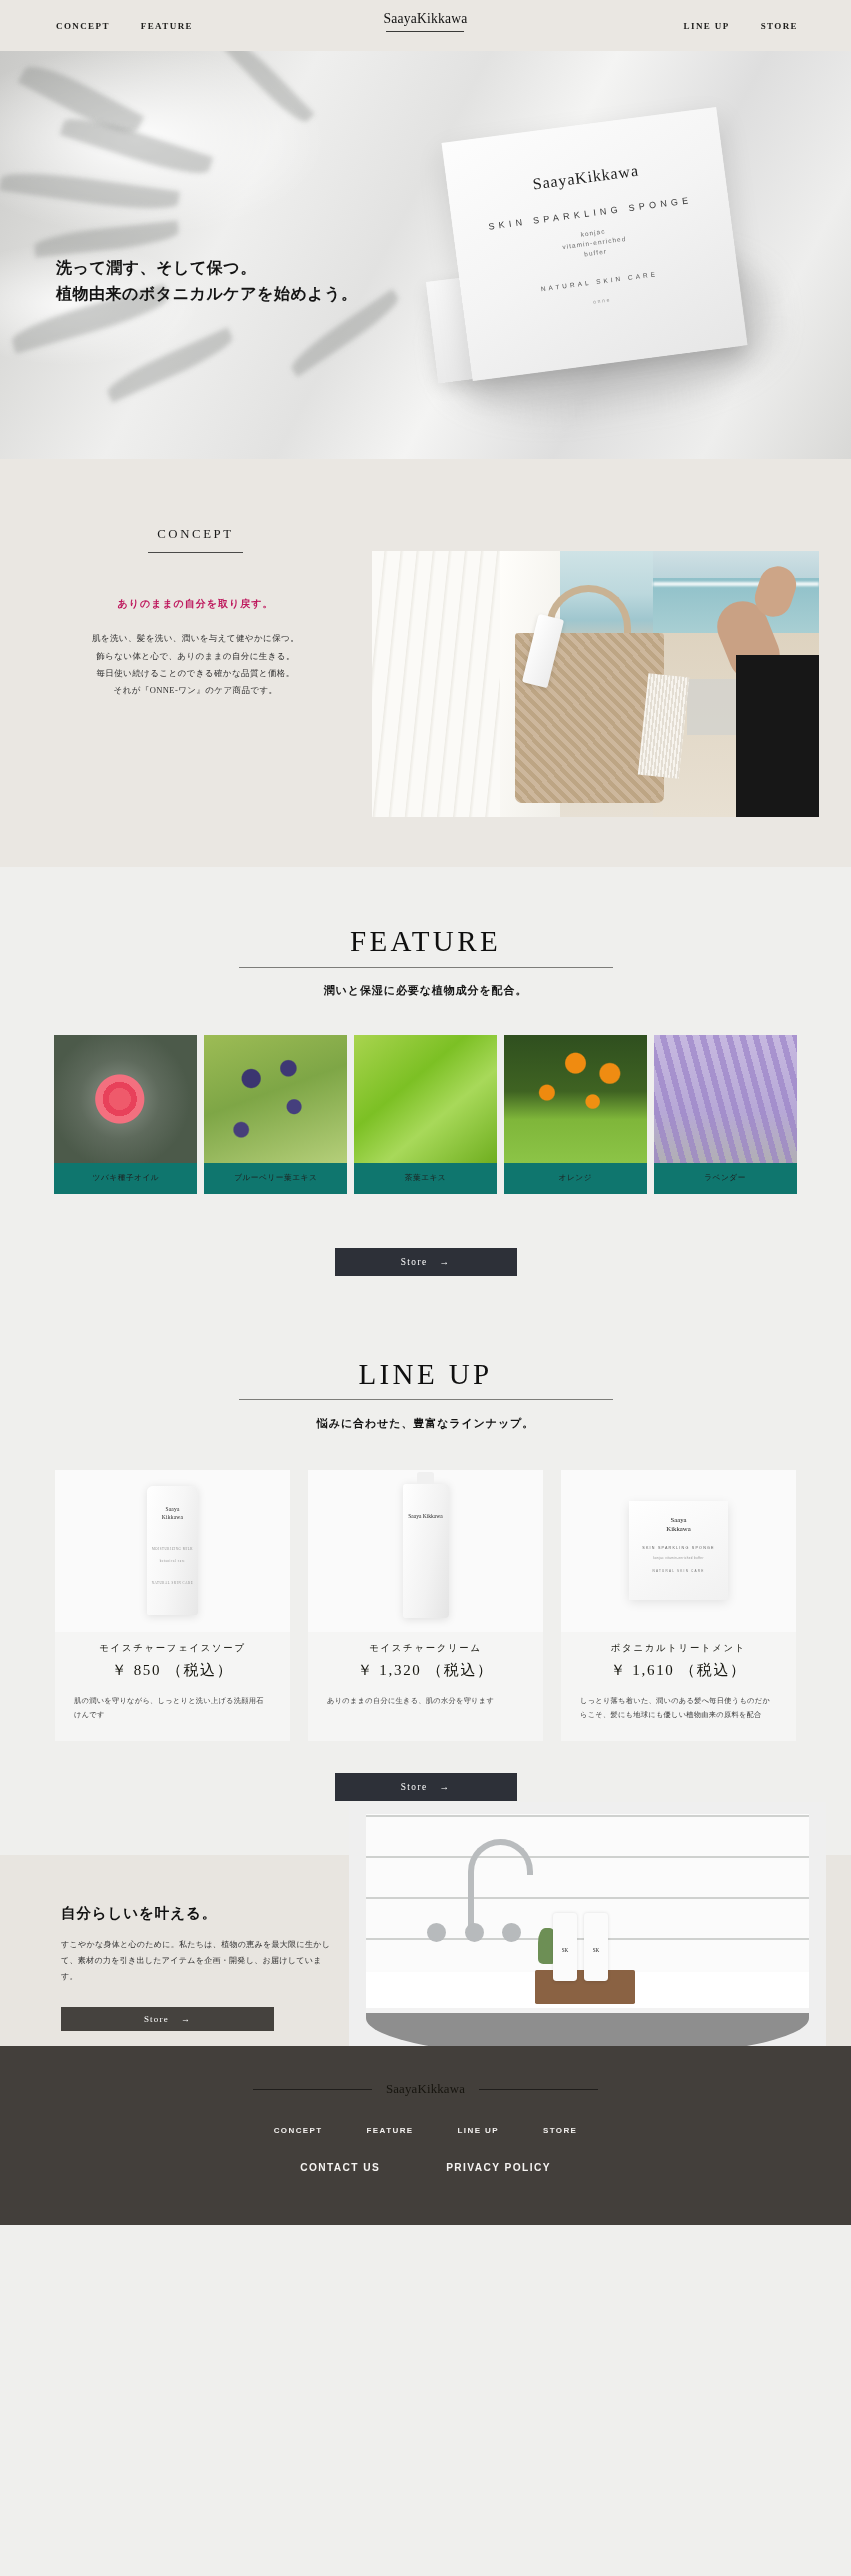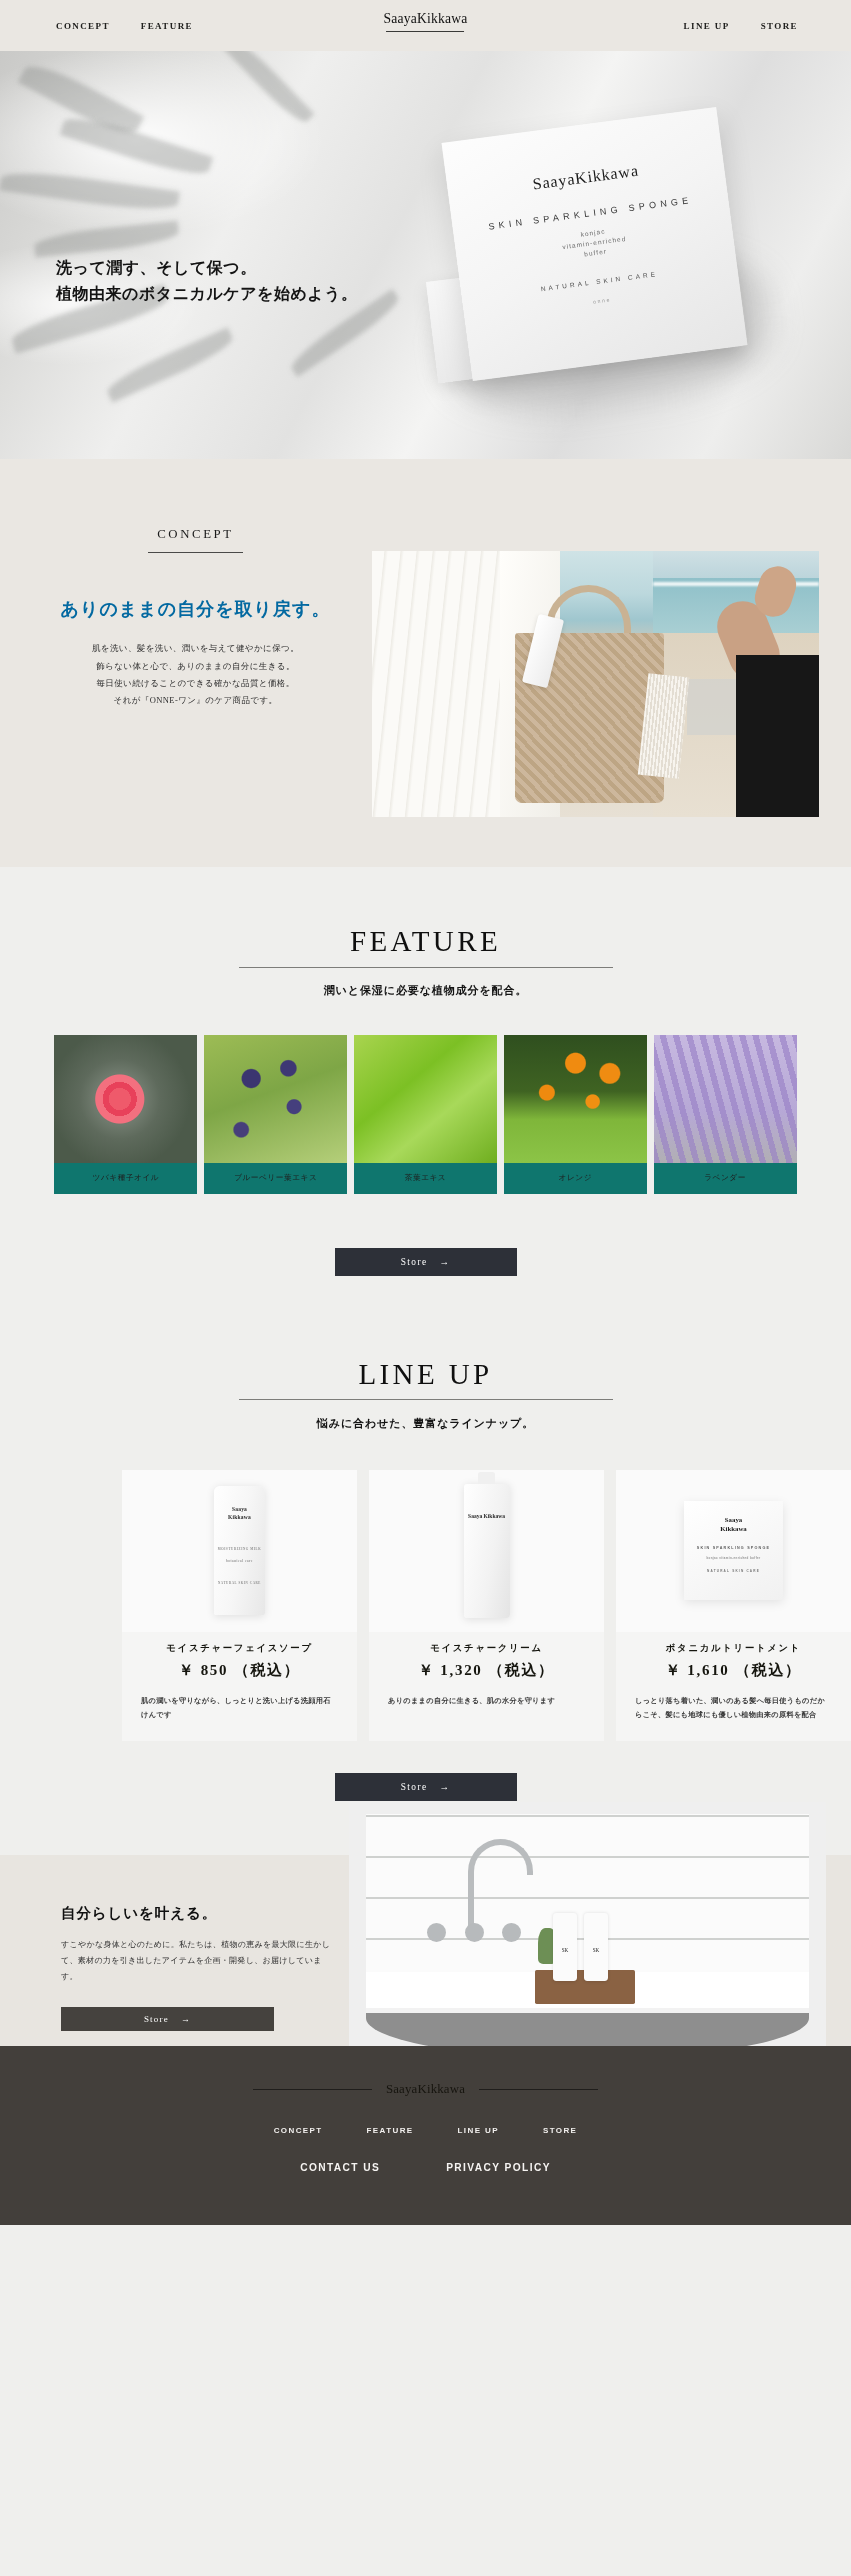--- a/index.html
+++ b/index.html
@@ -102,21 +102,21 @@
   }
 
   
   .concept{ position:relative; width:851px; height:408px; background:#eae7e2; }
   .concept-left{ position:absolute; left:0; top:68px; width:391px; text-align:center; }
   .sec-label{
     font-family:"Liberation Serif", serif; font-size:12.8px; letter-spacing:2.6px; color:#1b1b1b;
   }
   .sec-rule{ width:95px; height:0.9px; background:#4a4a48; margin:10.2px auto 0; }
   .concept-h2{
-    margin-top:44px; font-size:18px; font-weight:700; letter-spacing:1px; color:#0369a1;
+    margin-top:44px; font-size:10px; font-weight:700; letter-spacing:1px; color:#be185d;
   }
   .concept-p{
     margin-top:19px; font-size:8.5px; line-height:2.05; color:#2e2e2e; letter-spacing:0.4px;
   }
   .beach{
     position:absolute; left:372px; top:551px; width:447px; height:266px;
     overflow:hidden;
     background:linear-gradient(180deg,#cfe3e6 0%,#bcd8dd 16%,#9fc6ce 26%,#d9cdbb 38%,#e7e0d4 100%);
   }
   .beach .sky{position:absolute;left:281px;top:0;width:166px;height:31px;background:linear-gradient(#cfe0e4,#b9d3da);}
@@ -198,21 +198,21 @@
   .btn-store{
     display:block; width:182px; height:28px; margin:54px auto 0;
     background:#2d3038; color:#fff; border:none; cursor:pointer;
     font-family:"Liberation Serif", serif; font-size:9.4px; letter-spacing:1.4px;
     text-align:center; line-height:28px; text-decoration:none;
   }
   .btn-store .arr{ margin-left:12px; font-size:9.4px; }
 
   
   .lineup{ background:#efefed; padding-top:82px; width:851px; }
-  .lineup-grid{ display:flex; gap:12px; justify-content:flex-end; margin-top:39px;font-weight:bold; }
+  .lineup-grid{ display:flex; gap:18px; justify-content:center; margin-top:39px; }
   .prod-card{ width:235px; background:#f5f5f4; }
   .prod-img{ height:162px; display:flex; align-items:center; justify-content:center; background:#fafafa;}
   .prod-body{ padding:10.2px 19px 19px; text-align:center; }
   .prod-name{ font-size:9.4px; letter-spacing:1.7px; color:#16160f; }
   .prod-price{ margin-top:6px; font-size:15px; letter-spacing:1.7px; color:#16160f; }
   .prod-desc{ margin-top:14.5px; font-size:7.2px; line-height:1.95; color:#3a3a3a; text-align:left; letter-spacing:0.3px; }
 
   .tube-sm{
     width:51px; height:129px; border-radius:6px 6px 2.6px 2.6px;
     background:linear-gradient(100deg,#ffffff 0%,#f6f6f6 52%,#e7e7e7 100%);

